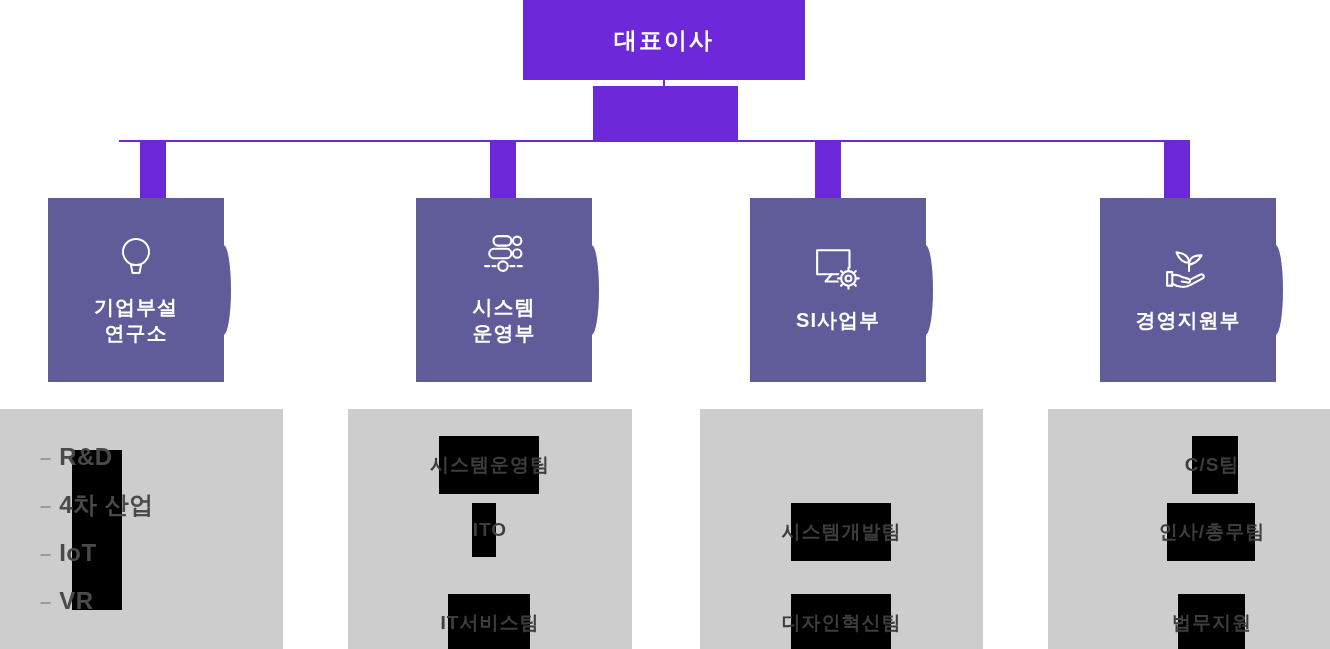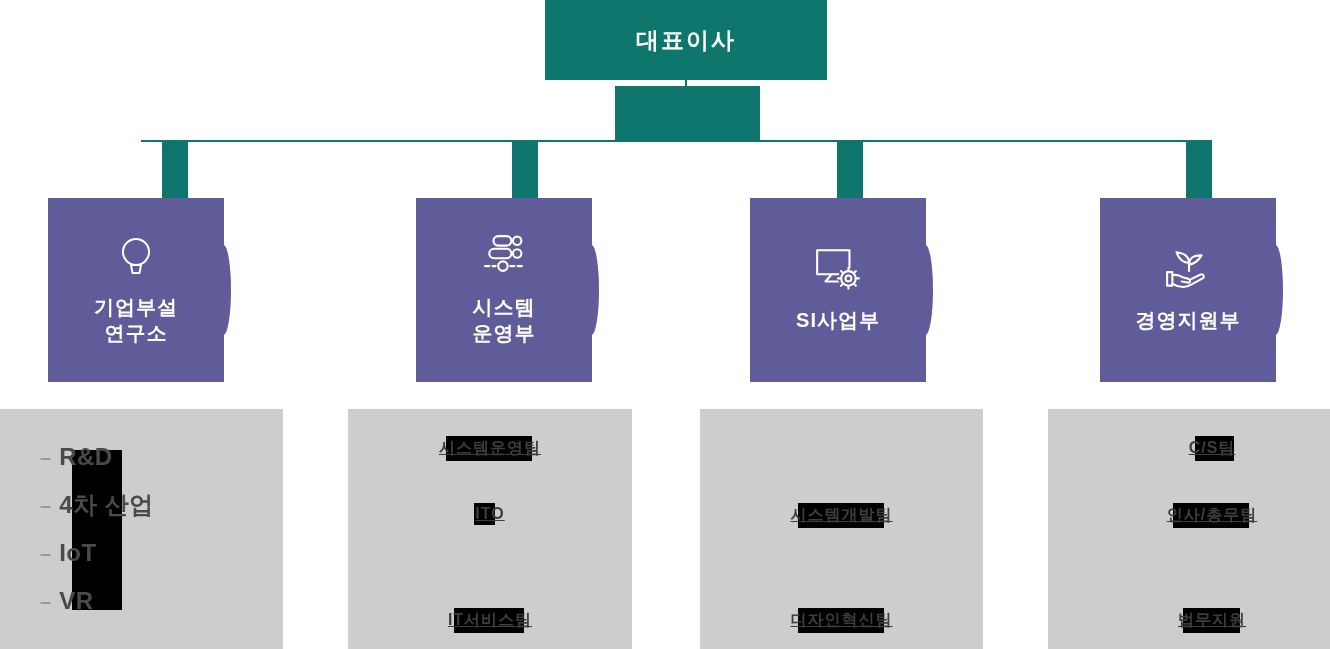--- a/index.html
+++ b/index.html
@@ -1,20 +1,20 @@
 <!DOCTYPE html>
 <html><head>
 <meta charset="utf-8">
 <style>
   html,body{margin:0;padding:0;background:#fff;}
   .stage{position:relative;width:1330px;height:649px;background:#ffffff;overflow:hidden;
          font-family:"Liberation Sans", sans-serif;}
 
   
-  .pp{position:absolute;background:#0f766e;margin-left:22px;}
+  .pp{position:absolute;background:#6d28d9;}
   .ceo{left:523px;top:0;width:282px;height:80px;display:flex;align-items:center;justify-content:center;
        color:#fff;font-size:23px;font-weight:700;letter-spacing:2px;}
   .vstem{left:663px;top:79px;width:2px;height:8px;}
   .hub{left:593px;top:86px;width:145px;height:54px;}
   .hline{left:119px;top:140px;width:1071px;height:2px;}
   .stub{top:141px;width:26px;height:58px;}
   .stub1{left:140px;} .stub2{left:490px;} .stub3{left:815px;} .stub4{left:1164px;}
 
   
   .dept{position:absolute;top:198px;width:176px;height:184px;background:#5f5c99;color:#fff;
@@ -33,24 +33,24 @@
 
   
   .redact-bar{position:absolute;left:72px;top:41px;width:50px;height:160px;background:#000;}
   .plist-row{position:absolute;left:40px;height:28px;display:flex;align-items:center;z-index:1;}
   .pr1{top:34px;} .pr2{top:82px;} .pr3{top:130px;} .pr4{top:178px;}
   .dash{color:#9a9a9a;font-size:20px;font-weight:700;margin-right:8px;line-height:1;}
   .plist-label{color:#4a4a4a;font-size:24px;font-weight:700;letter-spacing:0.5px;}
 
   
   .team-row{position:absolute;left:0;width:100%;text-align:center;height:28px;}
-  .tr1{top:27px;} .tr2{top:94px;} .tr3{top:199px;}
-  .team-item{display:inline-block;font-size:16px;font-weight:700;color:#3d3d3d;letter-spacing:1px;
-             padding:2px 1px;
-             background:linear-gradient(90deg, transparent 0 8%, #000 8% 90%, transparent 90% 100%);text-decoration:underline;}
+  .tr1{top:27px;} .tr2{top:94px;} .tr3{top:185px;}
+  .team-item{display:inline-block;font-size:19px;font-weight:700;color:#3d3d3d;letter-spacing:1px;
+             padding:16px 1px;
+             background:linear-gradient(90deg, transparent 0 8%, #000 8% 90%, transparent 90% 100%);}
   .band-left{background:linear-gradient(90deg, #000 0 66%, transparent 66% 100%);}
   .band-right{background:linear-gradient(90deg, transparent 0 14%, #000 14% 96%, transparent 96% 100%);}
 </style>
 </head>
 <body>
 
 <div class="stage">
 
   <div class="pp ceo">
     <span>대표이사</span>

